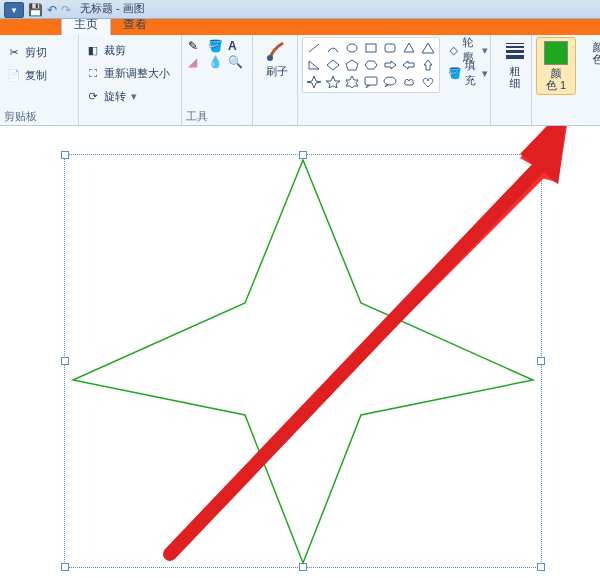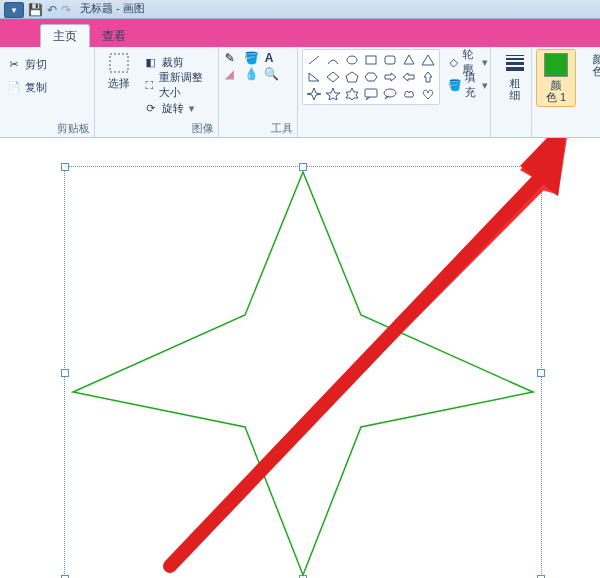--- a/index.html
+++ b/index.html
@@ -1,27 +1,27 @@
 <!DOCTYPE html>
 <html><head>
 <meta charset="utf-8">
 <style>
 html,body{margin:0;padding:0;width:600px;height:578px;font-family:"Microsoft YaHei","Segoe UI",sans-serif;font-size:12px;background:#fff;overflow:hidden}
 .titlebar{height:18px;background:linear-gradient(#d7e4f2,#c5d8ee);border-bottom:1px solid #9ab4d4;position:relative}
 .qat{position:absolute;left:4px;top:2px;display:flex;align-items:center;gap:4px}
 .qat-btn{width:18px;height:14px;background:#3b6ea5;border:1px solid #2c5a8c;border-radius:2px;display:flex;align-items:center;justify-content:center}
 .qat-btn span{color:#fff;font-size:9px}
 .title-text{position:absolute;left:80px;top:1px;color:#2a3f5f;font-size:11px}
-.tabs{height:28px;background:#ec4899;display:flex;align-items:flex-end;padding-left:40px}
+.tabs{height:16px;background:#f97316;display:flex;align-items:flex-end;padding-left:61px}
 .tab{padding:3px 12px 2px;font-size:12px;color:#2a3f5f;cursor:pointer}
 .tab.active{background:#f5f9fd;border:1px solid #a8c0dc;border-bottom:none;border-radius:3px 3px 0 0;color:#1e3a5f;font-weight:500}
 .ribbon{height:90px;background:#f2f7fc;border-bottom:1px solid #b8cde2;display:flex}
 .group{border-right:1px solid #c8d8ea;display:flex;flex-direction:column;padding:2px 4px 0}
 .group-body{flex:1;display:flex;align-items:flex-start;gap:2px}
-.group-label{text-align:right;font-size:11px;color:#5a6f8a;padding:1px 0}
+.group-label{text-align:left;font-size:11px;color:#5a6f8a;padding:1px 0}
 .bigbtn{display:flex;flex-direction:column;align-items:center;justify-content:center;padding:2px 4px;cursor:pointer;border-radius:3px;min-width:32px}
 .bigbtn .ico{width:24px;height:24px;display:flex;align-items:center;justify-content:center}
 .bigbtn .lbl{font-size:11px;color:#2a3f5f;margin-top:2px;text-align:center;line-height:12px}
 .smallrow{display:flex;align-items:center;gap:3px;padding:1px 2px;cursor:pointer;border-radius:2px;font-size:11px;color:#2a3f5f;height:20px}
 .smallrow .ico{width:16px;height:16px;display:flex;align-items:center;justify-content:center}
 .vstack{display:flex;flex-direction:column;gap:1px}
 .shape-grid{display:grid;grid-template-columns:repeat(7,18px);grid-auto-rows:16px;gap:1px;padding:2px;border:1px solid #c8d8ea;background:#fff;border-radius:2px}
 .shape-cell{display:flex;align-items:center;justify-content:center;cursor:pointer;color:#3a5a85}
 .shape-cell svg{width:14px;height:12px}
 .swatch{width:22px;height:22px;border:1px solid #888}
@@ -66,61 +66,66 @@
             <span class="ico">📄</span>
             <span>复制</span>
           </div>
       </div>
     </div>
     <div class="group-label">剪贴板</div>
   </div>
 
   <div class="group" style="width:118px">
     <div class="group-body">
-      <div class="bigbtn">
-        <div class="ico">
-            <svg viewBox="0 0 24 24">
-              <rect x="3" y="3" width="18" height="18" fill="none" stroke="#3a5a85" stroke-dasharray="2,2"></rect>
-            </svg>
-          </div>
-        <div class="lbl">选择</div>
-      </div>
       <div class="vstack" style="margin-top:2px">
         <div class="smallrow">
             <span class="ico">◧</span>
             <span>裁剪</span>
           </div>
         <div class="smallrow">
             <span class="ico">⛶</span>
             <span>重新调整大小</span>
           </div>
         <div class="smallrow">
             <span class="ico">⟳</span>
             <span>旋转</span>
             <span style="color:#5a6f8a;margin-left:2px">▾</span>
           </div>
       </div>
     </div>
-    <div class="group-label">图像</div>
   </div>
 
   <div class="group" style="width:72px">
     <div class="group-body" style="flex-direction:column">
       <div style="display:grid;grid-template-columns:repeat(3,18px);gap:2px;padding:2px">
         <span class="ico">✎</span>
         <span class="ico" style="color:#c77a2a">🪣</span>
         <span class="ico" style="font-weight:bold;color:#2a3f5f">A</span>
         <span class="ico" style="color:#d28aa5">◢</span>
         <span class="ico" style="color:#3a5a85">💧</span>
         <span class="ico" style="color:#3a5a85">🔍</span>
       </div>
     </div>
     <div class="group-label">工具</div>
   </div>
 
+  <div class="group" style="width:36px">
+    <div class="group-body">
+      <div class="bigbtn">
+        <div class="ico">
+            <svg viewBox="0 0 24 24">
+              <path d="M5 19 Q8 10 18 4" stroke="#b8572a" stroke-width="3" fill="none"></path>
+              <circle cx="5" cy="19" r="3" fill="#3a5a85"></circle>
+            </svg>
+          </div>
+        <div class="lbl">刷子</div>
+      </div>
+    </div>
+    <div class="group-label"></div>
+  </div>
 
   <div class="group" style="width:184px">
     <div class="group-body">
       <div class="shape-grid">
         <div class="shape-cell">
             <svg>
               <line x1="2" y1="10" x2="12" y2="2" stroke="currentColor"></line>
             </svg>
           </div>
         <div class="shape-cell">

